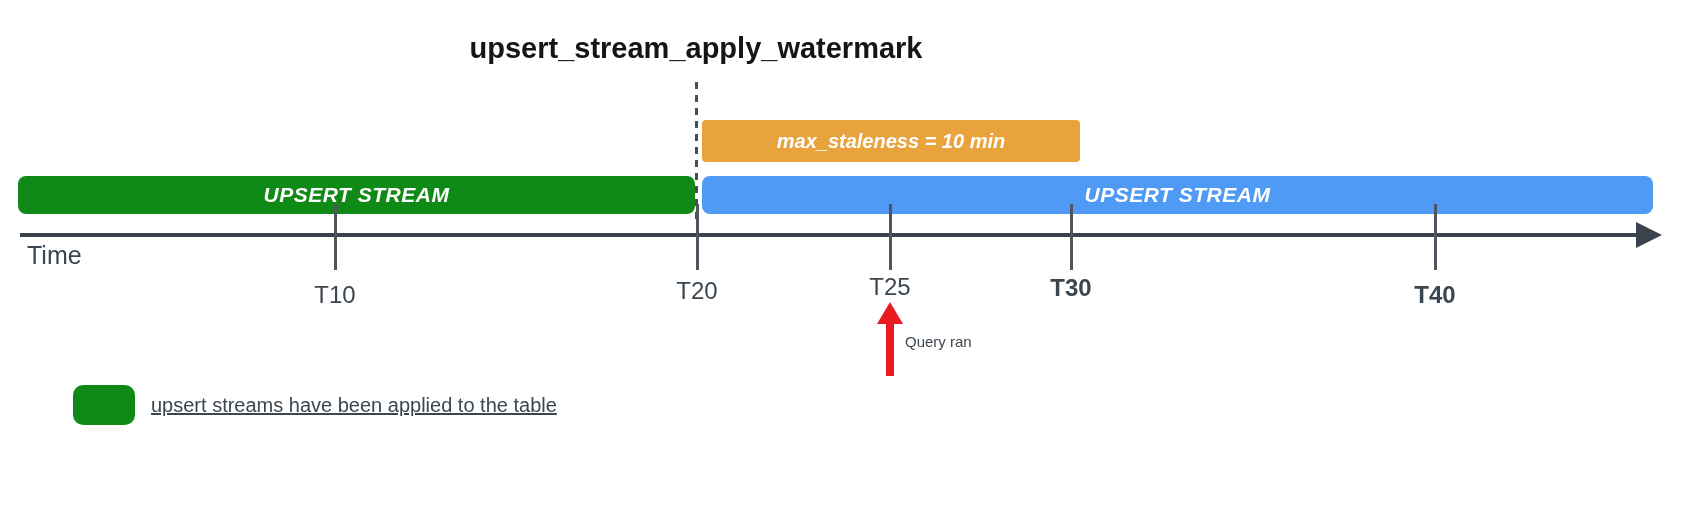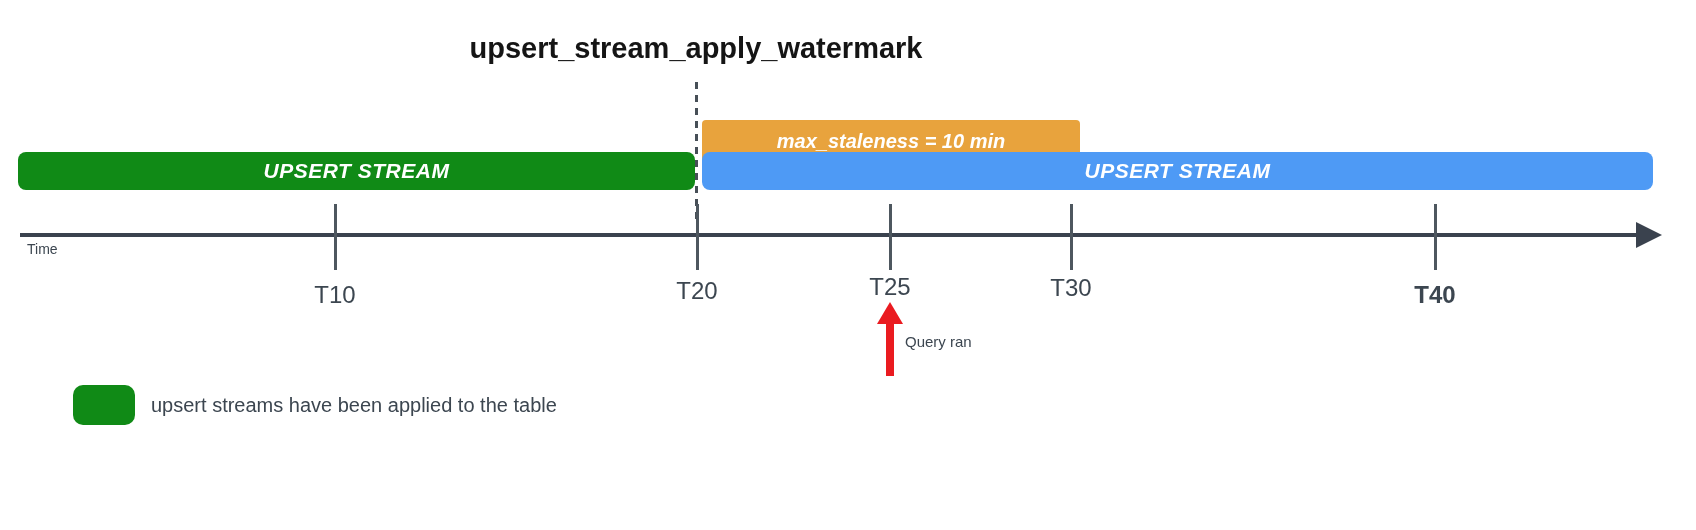--- a/index.html
+++ b/index.html
@@ -50,21 +50,21 @@
     justify-content: center;
     color: #ffffff;
     font-size: 20px;
     font-weight: bold;
     font-style: italic;
     white-space: nowrap;
   }
 
   .bar {
     position: absolute;
-    top: 152px;
+    top: 176px;
     height: 38px;
     border-radius: 8px;
     display: flex;
     align-items: center;
     justify-content: center;
     color: #ffffff;
     font-size: 21px;
     font-weight: bold;
     font-style: italic;
     letter-spacing: 0.5px;
@@ -88,21 +88,21 @@
     top: 222px;
     width: 0; height: 0;
     border-top: 13px solid transparent;
     border-bottom: 13px solid transparent;
     border-left: 26px solid var(--axis);
   }
   .axis-label {
     position: absolute;
     left: 27px;
     top: 241px;
-    font-size: 14px;
+    font-size: 25px;
     color: var(--text);
   }
 
   .tick-line {
     position: absolute;
     top: 204px;
     width: 3px;
     height: 66px;
     background: var(--tick);
   }
@@ -158,20 +158,21 @@
   }
   .legend-row:nth-child(2) .legend-swatch {
     margin-left: 5px;
     width: 58px;
   }
   .legend-label {
     margin-left: 16px;
     font-size: 20px;
     color: var(--text);
     white-space: nowrap;
+    text-decoration: underline;
   }
 </style>
 </head>
 <body>
 
 <div class="stage">
 
   <div class="title">upsert_stream_apply_watermark</div>
 
   <div class="dashed-line"></div>
@@ -193,21 +194,21 @@
   <div class="axis-label">Time</div>
 
   <div>
       <div class="tick-line" style="left: 334px;"></div>
       <div class="tick-label" style="left: 335px; top: 281px;">T10</div>
       <div class="tick-line" style="left: 696px;"></div>
       <div class="tick-label" style="left: 697px; top: 277px;">T20</div>
       <div class="tick-line" style="left: 889px;"></div>
       <div class="tick-label" style="left: 890px; top: 273px;">T25</div>
       <div class="tick-line" style="left: 1070px;"></div>
-      <div class="tick-label" style="left: 1071px; top: 274px;">T30</div>
+      <div class="tick-label" style="left: 1071px; top: 274px; font-weight: bold;">T30</div>
       <div class="tick-line" style="left: 1434px;"></div>
       <div class="tick-label" style="left: 1435px; top: 281px; font-weight: bold;">T40</div>
     </div>
 
   <div class="query-arrow-head"></div>
   <div class="query-arrow-shaft"></div>
   <div class="query-label">Query ran</div>
 
   <div class="legend">
       <div class="legend-row">

